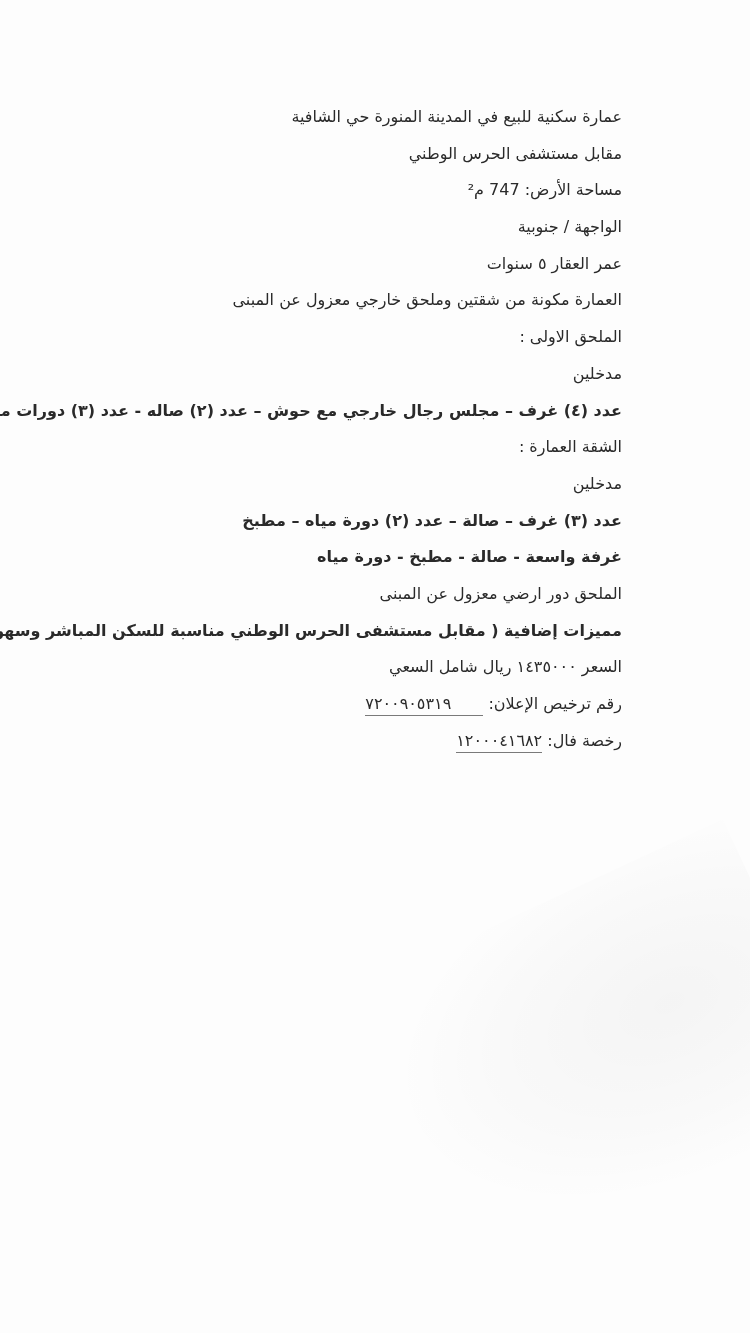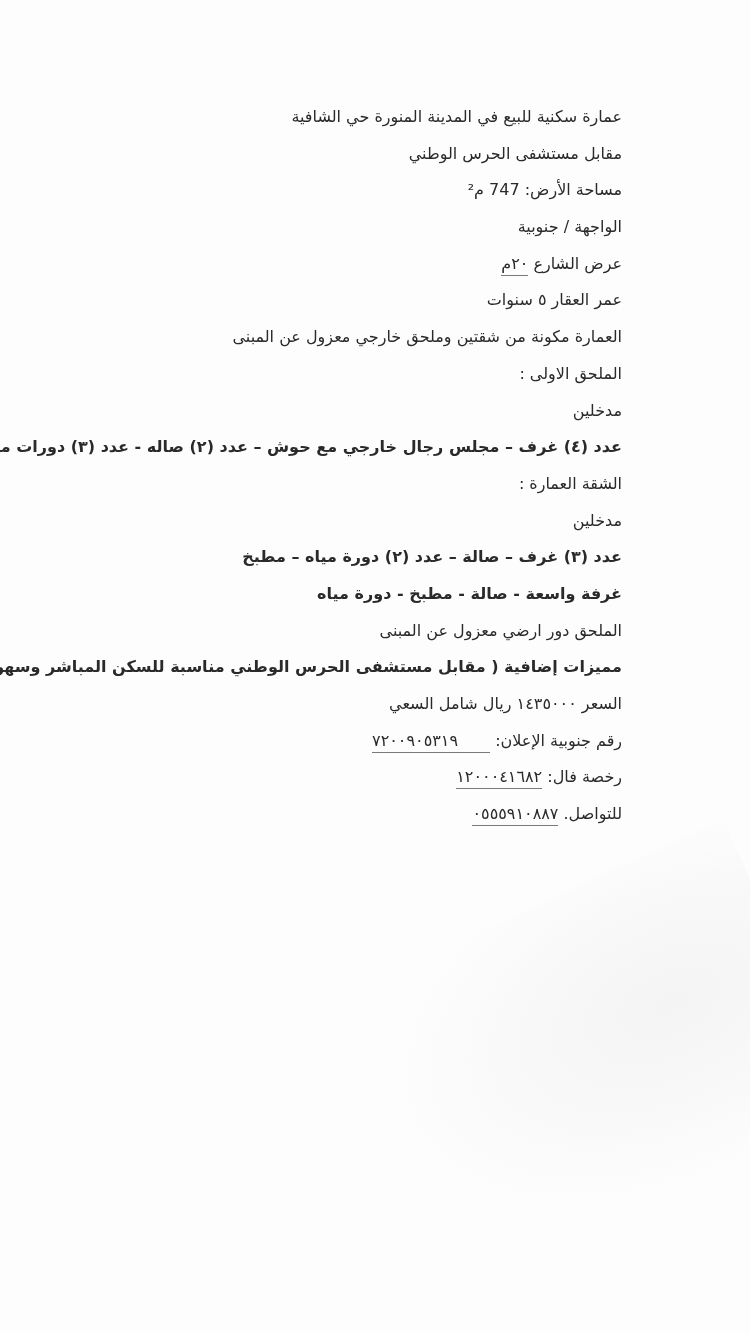--- a/index.html
+++ b/index.html
@@ -62,41 +62,33 @@
 <div class="shadow"></div>
 
 <div class="doc">
   <div class="line">عمارة سكنية  للبيع في المدينة المنورة حي الشافية</div>
   <div class="line">مقابل مستشفى الحرس الوطني</div>
   <div class="line">
     <span>مساحة الأرض:</span>
     <span>747 م²</span>
   </div>
   <div class="line">الواجهة / جنوبية</div>
-  <div class="line">
-    <span>عرض الشارع</span>
-    <span class="u">٢٠م</span>
-  </div>
   <div class="line">عمر العقار ٥ سنوات</div>
   <div class="line">العمارة مكونة من شقتين وملحق خارجي معزول عن المبنى</div>
   <div class="line">الملحق الاولى :</div>
   <div class="line">مدخلين</div>
   <div class="line bold">عدد (٤) غرف – مجلس رجال خارجي مع حوش – عدد (٢) صاله - عدد (٣) دورات مياه – مطبخ</div>
   <div class="line">الشقة العمارة :</div>
   <div class="line">مدخلين</div>
   <div class="line bold">عدد (٣) غرف – صالة – عدد (٢) دورة مياه – مطبخ</div>
   <div class="line bold">غرفة واسعة - صالة - مطبخ - دورة مياه</div>
   <div class="line">الملحق دور ارضي معزول عن المبنى</div>
   <div class="line bold">مميزات إضافية (  مقابل مستشفى الحرس الوطني مناسبة للسكن المباشر وسهولة الدخول والخروج)</div>
   <div class="line">السعر ١٤٣٥٠٠٠ ريال شامل السعي</div>
   <div class="line">
-    <span>رقم جنوبية الإعلان:</span>
+    <span>رقم ترخيص الإعلان:</span>
     <span class="u u-wide num">٧٢٠٠٩٠٥٣١٩</span>
   </div>
   <div class="line">
     <span>رخصة فال:</span>
     <span class="u num">١٢٠٠٠٤١٦٨٢</span>
   </div>
-  <div class="line">
-    <span>للتواصل.</span>
-    <span class="u num">٠٥٥٥٩١٠٨٨٧</span>
-  </div>
 </div>
 
 </body></html>

